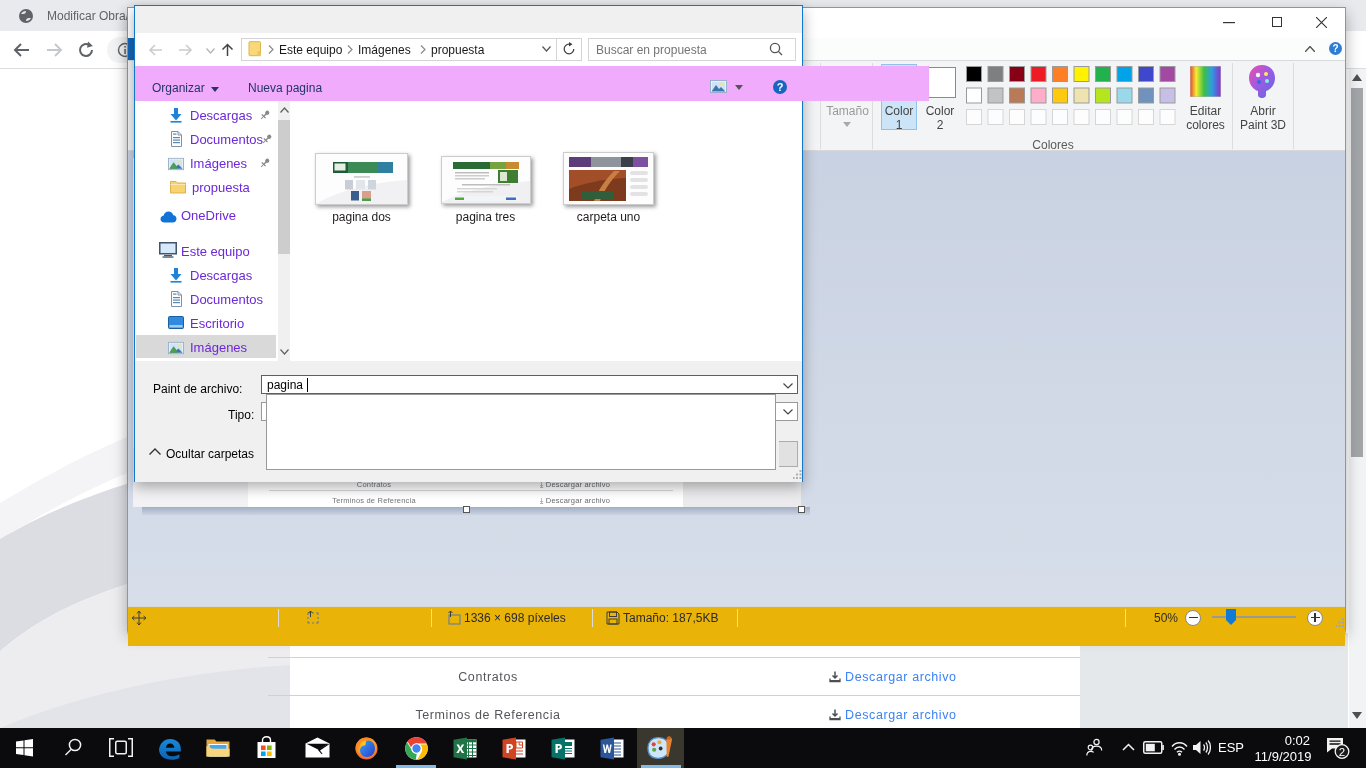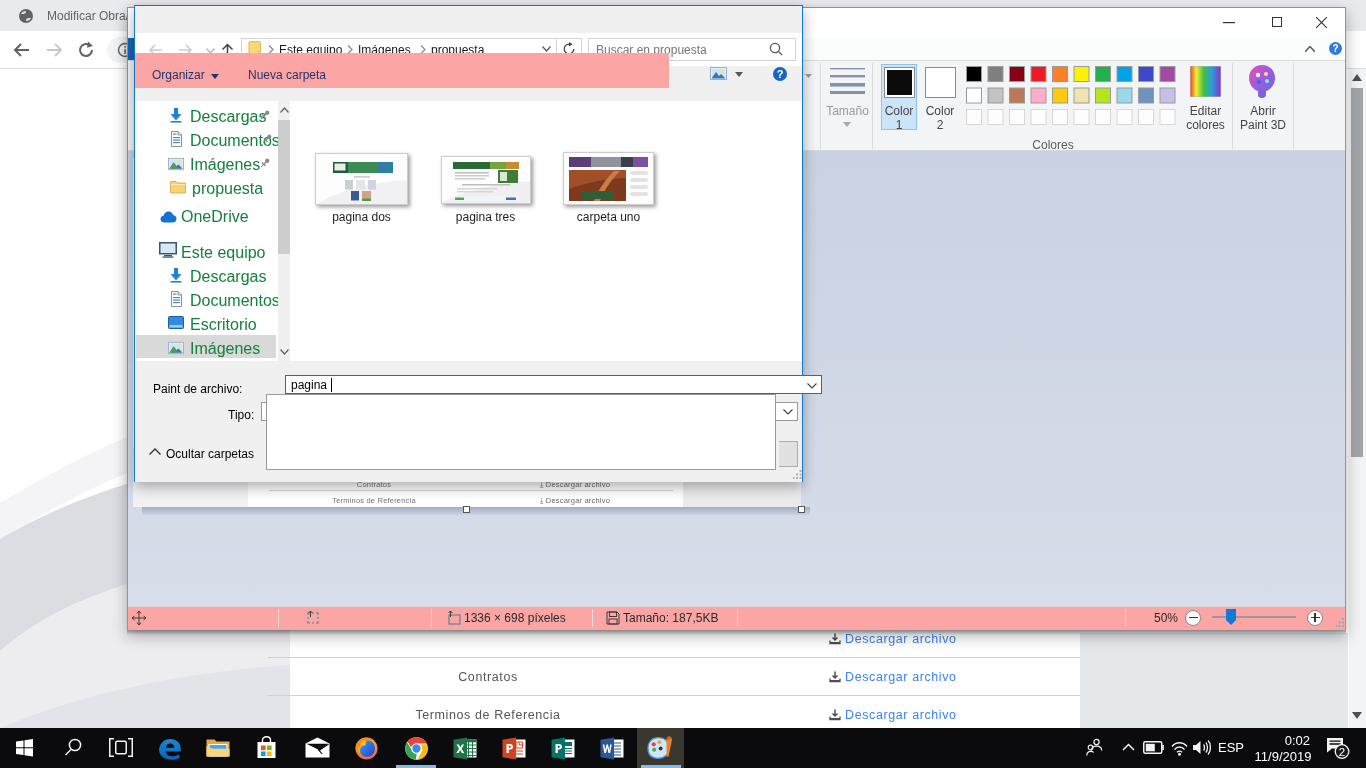--- a/index.html
+++ b/index.html
@@ -23,42 +23,42 @@
 #cthumb { left:2.5px; top:19px; width:12px; height:369px; background:#a3a6a9; }
 
 
 #paint { left:127px; top:7px; width:1218.5px; height:623px; background:#f5f6f7; border:1px solid #8b95a5; box-shadow:0 6px 14px rgba(0,0,0,.3); }
 #ptitle { left:0; top:0; width:1216.5px; height:30px; background:#fff; }
 #archivo { left:0; top:29.5px; width:7px; height:22px; background:#1467b8; }
 #ribbon { left:0; top:30px; width:1216.5px; height:113px; background:#f3f4f5; border-bottom:1px solid #d8d8d8; }
 .rsep { position:absolute; top:55px; width:1px; height:86px; background:#dcdcdc; }
 .rlabel { position:absolute; font-size:12px; color:#444; text-align:center; }
 #pcanvas { left:0; top:143px; width:1216.5px; height:456px; background:linear-gradient(#c9d2e2,#d7deea); }
-#pstatus { left:0; top:597.5px; width:1216.5px; height:24px; background:#fca5a5; border-top:1px solid #d9d9d9; }
+#pstatus { left:0; top:597.5px; width:1216.5px; height:40px; background:#eab308; border-top:1px solid #d9d9d9; }
 .sdiv { position:absolute; top:2px; width:1px; height:18px; background:#dcdcdc; }
 .stxt { position:absolute; font-size:12px; color:#2b2b2b; top:4px; }
 
 
 #cimg { left:5px; top:7px; width:668px; height:349px; background:#fff; overflow:hidden; }
 .handle { position:absolute; width:7px; height:7px; background:#fff; border:1px solid #555; }
 
 
 #dialog { left:134px; top:5px; width:669px; height:477px; background:#f0f0f0; border:1px solid #1177ca; box-shadow:0 5px 13px rgba(0,0,0,.32); }
 #dtitle { left:0; top:0; width:667px; height:27px; background:#fff; }
 #dnav { left:0; top:27px; width:667px; height:33px; background:#fff; }
-#dtools { left:0; top:47px; width:534px; height:35px; background:#fca5a5; }
+#dtools { left:0; top:60px; width:794px; height:35px; background:#f0abfc; }
 #dcontent { left:0; top:95px; width:667px; height:260px; background:#fff; }
 #dsidebar { left:0; top:0; width:143px; height:260px; background:#fff; }
-.sbitem { position:absolute; font-size:16px; color:#15803d; }
+.sbitem { position:absolute; font-size:13px; color:#6d28d9; }
 #dscroll { left:143px; top:0; width:12px; height:260px; background:#f0f0f0; }
 #dfiles { left:155px; top:0; width:512px; height:260px; background:#fff; }
 .thumb-label { position:absolute; font-size:12px; color:#211d1e; text-align:center; }
 #dfooter { left:0; top:355px; width:667px; height:121px; background:#f0f0f0; }
 .dlabel { position:absolute; font-size:12px; color:#000; }
-#fninput { position:absolute; left:126px; top:14px; width:537px; height:19px; background:#fff; border:1px solid #0078d7;margin-left:24px; }
+#fninput { position:absolute; left:126px; top:14px; width:537px; height:19px; background:#fff; border:1px solid #0078d7; }
 #fndrop { position:absolute; left:131px; top:33px; width:510px; height:76px; background:#fff; border:1px solid #999; }
 </style>
 </head>
 <body>
 <div id="screen">
 
   <div class="abs" id="tabbar">
     <svg class="abs" style="left:19px;top:9px" width="14" height="14" viewBox="0 0 14 14">
         <circle cx="7" cy="7" r="7" fill="#5f6368"></circle>
         <path d="M2 5 A5.5 5.5 0 0 1 7 2 A 3 3 0 0 1 4 5 Z M12 9 A5.5 5.5 0 0 1 7 12 A 3 3 0 0 1 10 9 Z" fill="#fff" opacity=".85"></path>
@@ -357,21 +357,21 @@
       <svg class="abs" style="left:634px;top:9px" width="14" height="14" viewBox="0 0 14 14">
           <circle cx="6" cy="6" r="4.6" stroke="#555" stroke-width="1.3" fill="none"></circle>
           <path d="M9.4 9.4 L13 13" stroke="#555" stroke-width="1.3"></path>
         </svg>
     </div>
     <div class="abs" id="dtools">
       <div class="abs" style="left:17px;top:15px;font-size:12px;color:#24356b">Organizar</div>
       <svg class="abs" style="left:76px;top:21px" width="8" height="5">
           <path d="M0 0 L8 0 L4 5 Z" fill="#24356b"></path>
         </svg>
-      <div class="abs" style="left:113px;top:15px;font-size:12px;color:#24356b">Nueva carpeta</div>
+      <div class="abs" style="left:113px;top:15px;font-size:12px;color:#24356b">Nueva pagina</div>
       <svg class="abs" style="left:575px;top:14px" width="17" height="13" viewBox="0 0 17 13">
           <rect x="0.5" y="0.5" width="16" height="12" fill="#fff" stroke="#9bb0c8"></rect>
           <rect x="1.5" y="1.5" width="14" height="10" fill="#cfe3f5"></rect>
           <path d="M1.5 11.5 L6 5 L9 9 L11 7 L15.5 11.5 Z" fill="#3b76b0"></path>
           <circle cx="11.5" cy="4" r="1.5" fill="#f0e68c"></circle>
         </svg>
       <svg class="abs" style="left:600px;top:19px" width="8" height="5">
           <path d="M0 0 L8 0 L4 5 Z" fill="#555"></path>
         </svg>
             <div class="abs" style="left:638px;top:13.5px;width:14px;height:14px;border-radius:50%;background:#1765c0;color:#fff;font-size:11px;font-weight:bold;text-align:center;line-height:14px">?</div>

